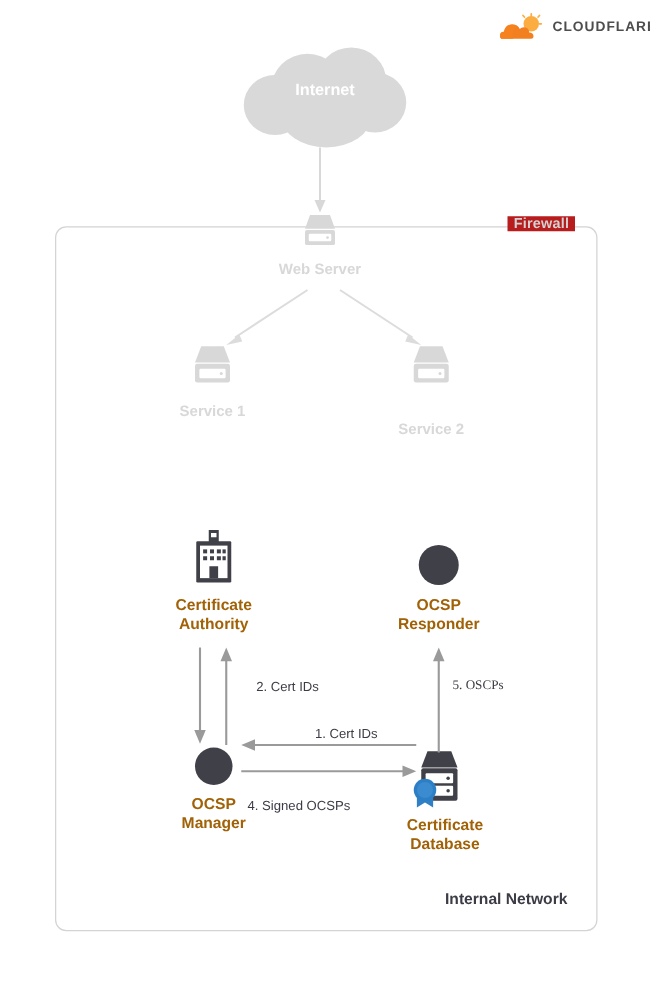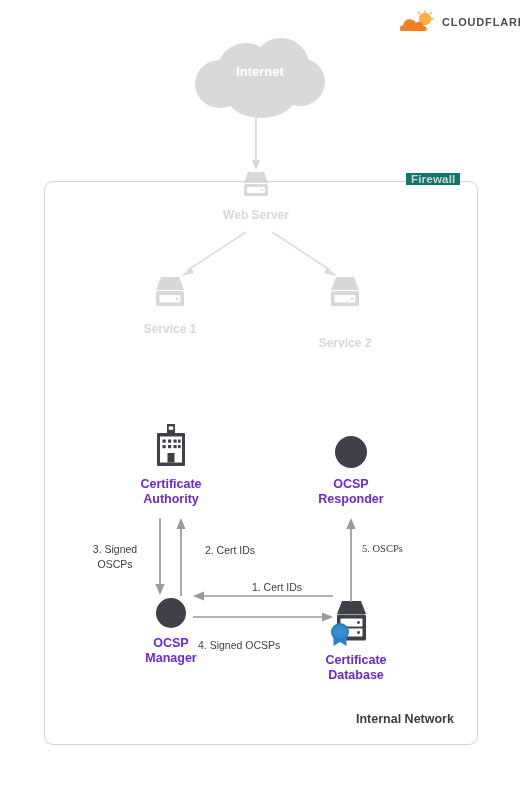--- a/index.html
+++ b/index.html
@@ -38,21 +38,21 @@
   
   #firewall-box {
     left: 44px; top: 181px;
     width: 434px; height: 564px;
     border: 1px solid #d4d4d4;
     border-radius: 9px;
     box-sizing: border-box;
   }
   #firewall-label {
     left: 406px; top: 173px;
-    background: #0f766e;
+    background: #b91c1c;
     padding: 0 5px;
     font-size: 11.5px;
     font-weight: bold;
     color: #d2d2d2;
     letter-spacing: 0.2px;
   }
   #internal-network-label {
     left: 356px; top: 712px;
     font-size: 12.5px;
     font-weight: bold;
@@ -74,21 +74,21 @@
     z-index: 3;
   }
 
   
   .node-label {
     text-align: center;
     line-height: 15px;
     font-weight: bold;
   }
   .label-light { color: #d8d8d8; font-size: 12px; }
-  .label-dark  { color: #6d28d9; font-size: 12.5px; }
+  .label-dark  { color: #a16207; font-size: 12.5px; }
 
   
   .flow-label {
     font-size: 10.5px;
     color: #3c3c46;
     line-height: 15px;
     text-align: center;
     white-space: nowrap;
   }
 
@@ -241,24 +241,20 @@
     <div>Certificate</div>
     <div>Database</div>
   </div>
 
   <div class="abs" style="left:153px; top:518px;">
     <svg width="14" height="78" viewBox="0 0 14 78">
       <line x1="7" y1="0" x2="7" y2="68" stroke="#9a9a9a" stroke-width="1.7"></line>
       <polygon points="7,77 2.4,66 11.6,66" fill="#9a9a9a"></polygon>
     </svg>
   </div>
-  <div class="abs flow-label" style="left:80px; top:542px; width:70px;">
-    <div>3. Signed</div>
-    <div>OSCPs</div>
-  </div>
 
   <div class="abs" style="left:174px; top:518px;">
     <svg width="14" height="78" viewBox="0 0 14 78">
       <line x1="7" y1="10" x2="7" y2="78" stroke="#9a9a9a" stroke-width="1.7"></line>
       <polygon points="7,0 2.4,11 11.6,11" fill="#9a9a9a"></polygon>
     </svg>
   </div>
   <div class="abs flow-label" style="left:190px; top:543px; width:80px; text-align:center;">
     <div>2. Cert IDs</div>
   </div>

